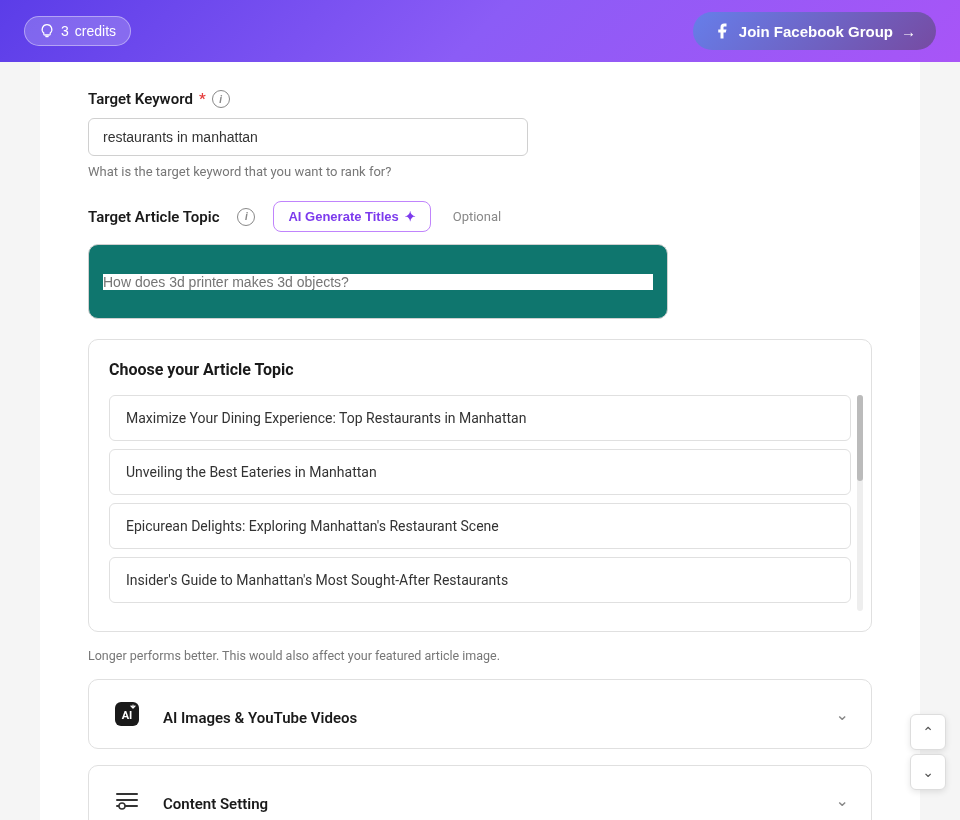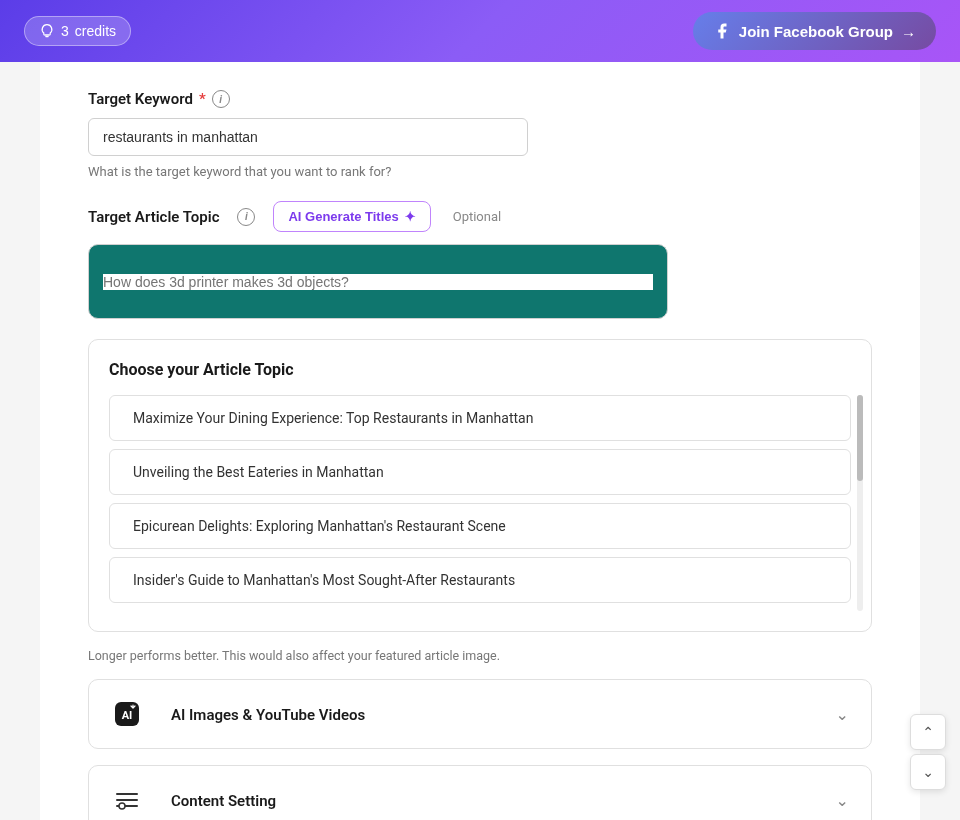--- a/index.html
+++ b/index.html
@@ -177,21 +177,21 @@
     .topic-list {
       display: flex;
       flex-direction: column;
       gap: 0;
       max-height: 230px;
       overflow-y: auto;
       position: relative;
     }
 
     .topic-item {
-      padding: 14px 23px;
+      padding: 14px 16px;
       border: 1.5px solid #e0e0e0;
       border-radius: 6px;
       font-size: 14px;
       color: #333;
       cursor: pointer;
       margin-bottom: 8px;
       background: #fff;
       transition: background 0.15s;
     }
 
@@ -246,22 +246,22 @@
       margin-top: 16px;
       display: flex;
       align-items: center;
       justify-content: space-between;
       cursor: pointer;
       background: #fff;
     }
 
     .collapsible-left {
       display: flex;
-      align-items: flex-start;
-      gap: 28px;
+      align-items: center;
+      gap: 20px;
     }
 
     .collapsible-icon {
       width: 32px;
       height: 32px;
       display: flex;
       align-items: center;
       justify-content: center;
     }
 

